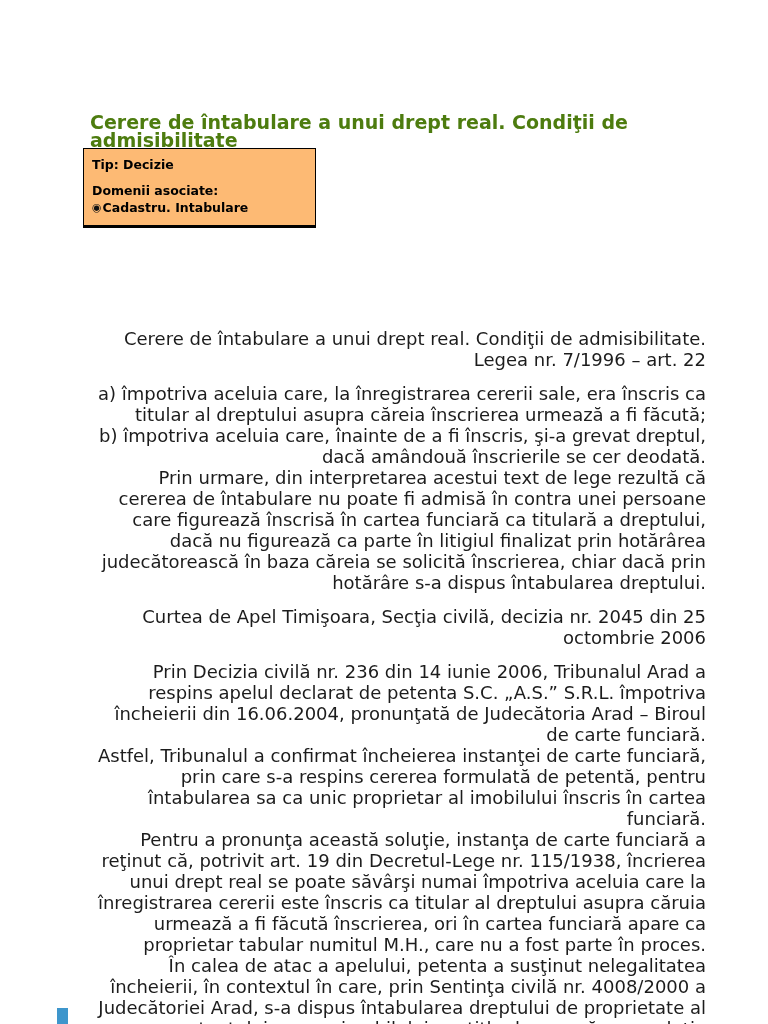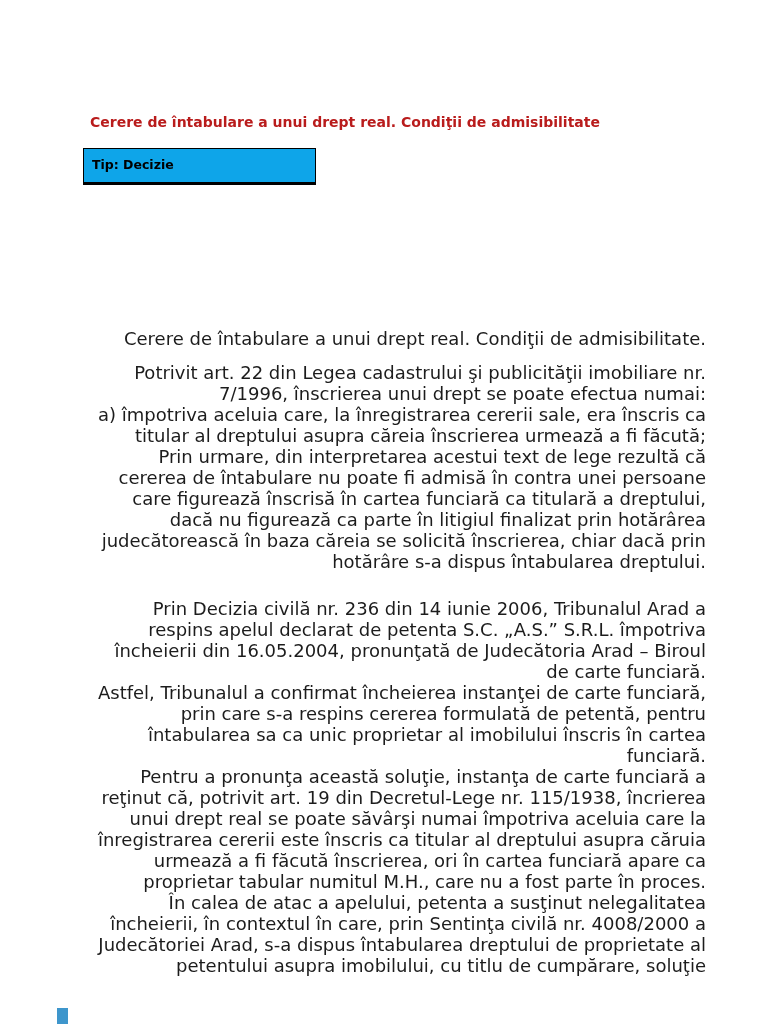--- a/index.html
+++ b/index.html
@@ -19,32 +19,32 @@
     position: absolute;
     inset: 0;
     background: #ffffff;
   }
   .title {
     position: absolute;
     left: 90px;
     top: 113px;
     width: 620px;
     margin: 0;
-    font-size: 14px;
+    font-size: 19px;
     font-weight: bold;
-    color: #b91c1c;
+    color: #4d7c0f;
     line-height: 18px;
   }
   .meta-box {
     position: absolute;
     left: 83px;
     top: 148px;
     width: 233px;
     box-sizing: border-box;
-    background: #0ea5e9;
+    background: #fdba74;
     border: 1px solid #000000;
     border-bottom-width: 3px;
     padding: 7px 8px 9px 8px;
     font-size: 12.5px;
     font-weight: bold;
     color: #000000;
     line-height: 17px;
   }
   .meta-line {
     margin: 0 0 9px 0;
@@ -90,31 +90,40 @@
 </style>
 </head>
 <body>
 
 <div class="page">
 
   <h1 class="title">Cerere de întabulare a unui drept real. Condiţii de admisibilitate</h1>
 
   <div class="meta-box">
     <div class="meta-line">Tip: Decizie</div>
+    <div class="meta-line">
+      <div>Domenii asociate:</div>
+      <div class="domain-row">
+        <span class="bullet">◉</span>
+          <span>Cadastru. Intabulare</span>
+      </div>
+    </div>
   </div>
 
   <div class="doc-body">
     <p>Cerere de întabulare a unui drept real. Condiţii de admisibilitate.</p>
+    <p>Legea nr. 7/1996 – art. 22</p>
     <div class="gap"></div>
-    <p>Potrivit art. 22 din Legea cadastrului şi publicităţii imobiliare nr. 7/1996, înscrierea unui drept se poate efectua numai:</p>
     <p>a) împotriva aceluia care, la înregistrarea cererii sale, era înscris ca titular al dreptului asupra căreia înscrierea urmează a fi făcută;</p>
+    <p>b) împotriva aceluia care, înainte de a fi înscris, şi-a grevat dreptul, dacă amândouă înscrierile se cer deodată.</p>
     <p>Prin urmare, din interpretarea acestui text de lege rezultă că cererea de întabulare nu poate fi admisă în contra unei persoane care figurează înscrisă în cartea funciară ca titulară a dreptului, dacă nu figurează ca parte în litigiul finalizat prin hotărârea judecătorească în baza căreia se solicită înscrierea, chiar dacă prin hotărâre s-a dispus întabularea dreptului.</p>
     <div class="gap"></div>
+    <p>Curtea de Apel Timişoara, Secţia civilă, decizia nr. 2045 din 25 octombrie 2006</p>
     <div class="gap"></div>
-    <p>Prin Decizia civilă nr. 236 din 14 iunie 2006, Tribunalul Arad a respins apelul declarat de petenta S.C. „A.S.” S.R.L. împotriva încheierii din 16.05.2004, pronunţată de Judecătoria Arad – Biroul de carte funciară.</p>
+    <p>Prin Decizia civilă nr. 236 din 14 iunie 2006, Tribunalul Arad a respins apelul declarat de petenta S.C. „A.S.” S.R.L. împotriva încheierii din 16.06.2004, pronunţată de Judecătoria Arad – Biroul de carte funciară.</p>
     <p>Astfel, Tribunalul a confirmat încheierea instanţei de carte funciară, prin care s-a respins cererea formulată de petentă, pentru întabularea sa ca unic proprietar al imobilului înscris în cartea funciară.</p>
     <p>Pentru a pronunţa această soluţie, instanţa de carte funciară a reţinut că, potrivit art. 19 din Decretul-Lege nr. 115/1938, încrierea unui drept real se poate săvârşi numai împotriva aceluia care la înregistrarea cererii este înscris ca titular al dreptului asupra căruia urmează a fi făcută înscrierea, ori în cartea funciară apare ca proprietar tabular numitul M.H., care nu a fost parte în proces.</p>
     <p>În calea de atac a apelului, petenta a susţinut nelegalitatea încheierii, în contextul în care, prin Sentinţa civilă nr. 4008/2000 a Judecătoriei Arad, s-a dispus întabularea dreptului de proprietate al petentului asupra imobilului, cu titlu de cumpărare, soluţie</p>
   </div>
 
   <div class="bottom-mark"></div>
 
 </div>
 
 </body></html>

